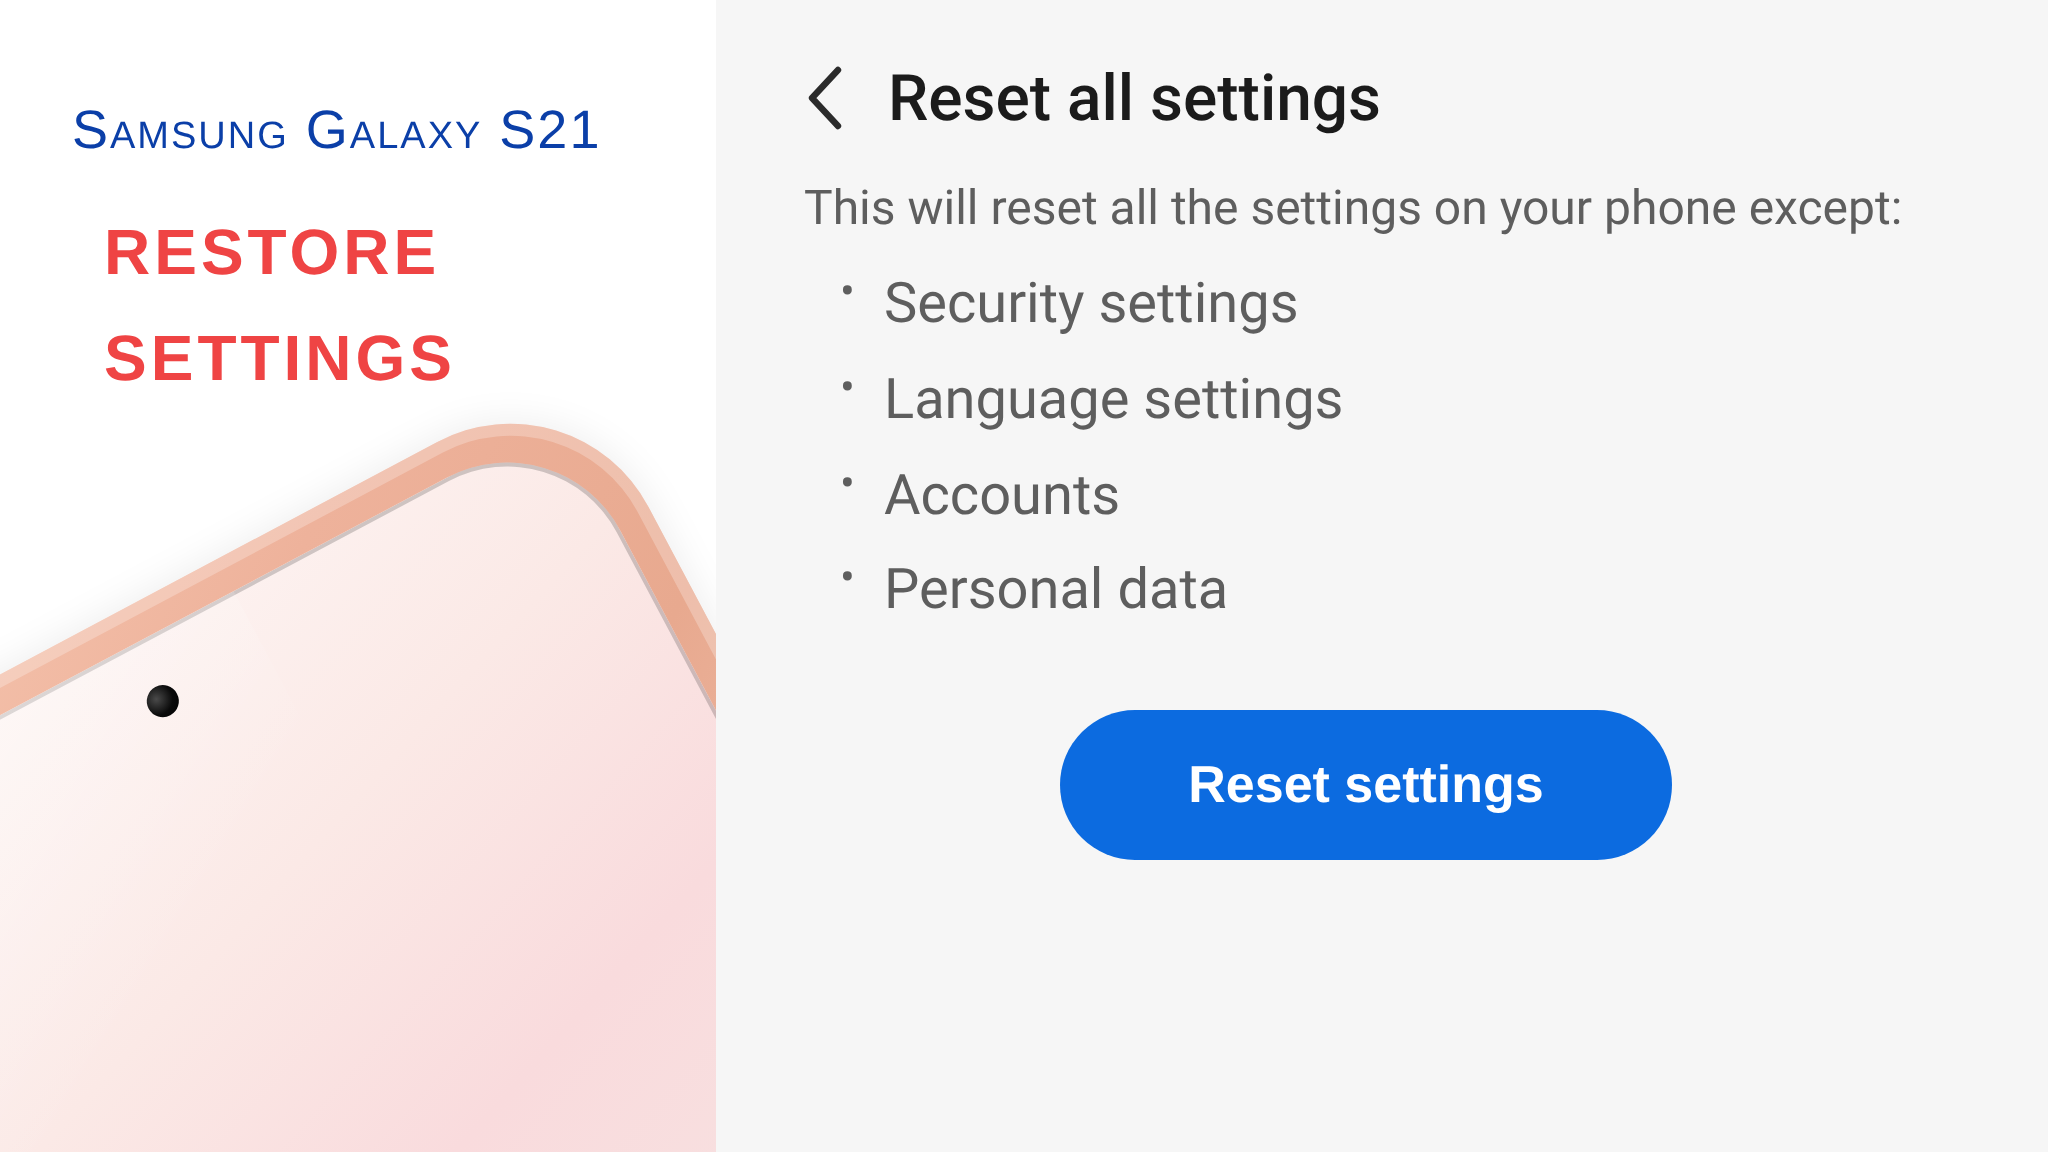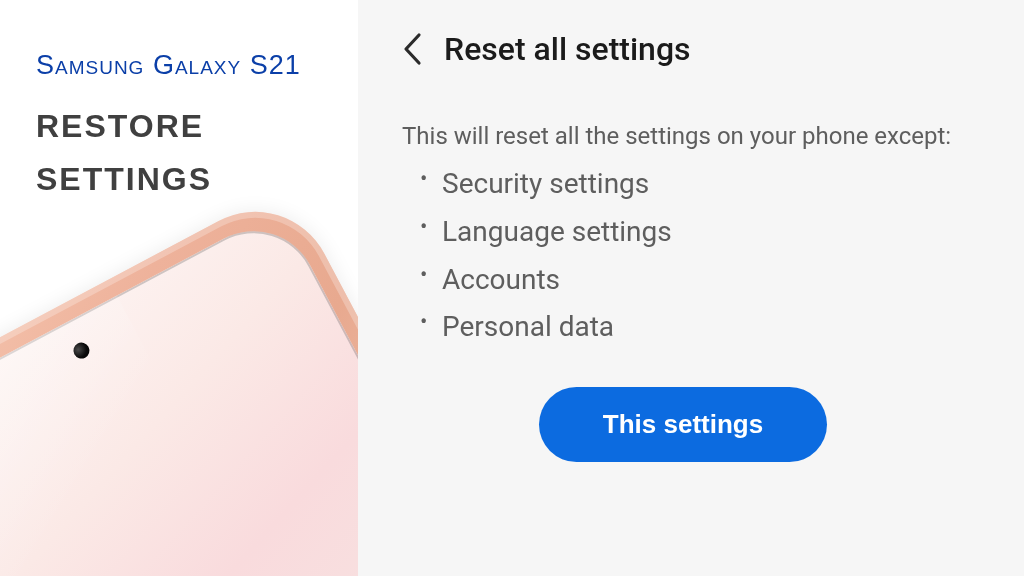--- a/index.html
+++ b/index.html
@@ -28,25 +28,26 @@
       font-weight: normal;
       color: #0b3fa8;
       font-size: 27px;
       letter-spacing: 1px;
       padding: 50px 0 0 36px;
     }
     .tutorial-title {
       font-family: 'Trebuchet MS', 'Arial Black', sans-serif;
       font-variant: small-caps;
       font-weight: bold;
-      color: #404040;
+      color: #ef4444;
       font-size: 46px;
       letter-spacing: 2px;
       line-height: 1.15;
       padding: 14px 0 0 36px;
+      margin-left: 16px;
     }
     .phone-art {
       position: absolute;
       left: -80px;
       bottom: -220px;
       width: 520px;
       height: 520px;
       transform: rotate(-28deg);
     }
     .phone-body {
@@ -93,21 +94,21 @@
       width: 666px;
       height: 576px;
       background: #f6f6f6;
       padding: 30px 60px 30px 44px;
       position: relative;
     }
     .header-row {
       display: flex;
       align-items: center;
       gap: 22px;
-      margin-bottom: 52px;
+      margin-bottom: 20px;
     }
     .back-icon svg {
       display: block;
     }
     .screen-title {
       font-size: 32px;
       font-weight: 500;
       color: #1b1b1b;
     }
     .description {
@@ -181,15 +182,15 @@
   <div class="description">This will reset all the settings on your phone except:</div>
 
   <ul class="bullet-list">
     <li>Security settings</li>
     <li>Language settings</li>
     <li>Accounts</li>
     <li>Personal data</li>
   </ul>
 
   <div class="action-row">
-    <button class="primary-button">This settings</button>
+    <button class="primary-button">Reset settings</button>
   </div>
 </div>
 
 </body></html>

